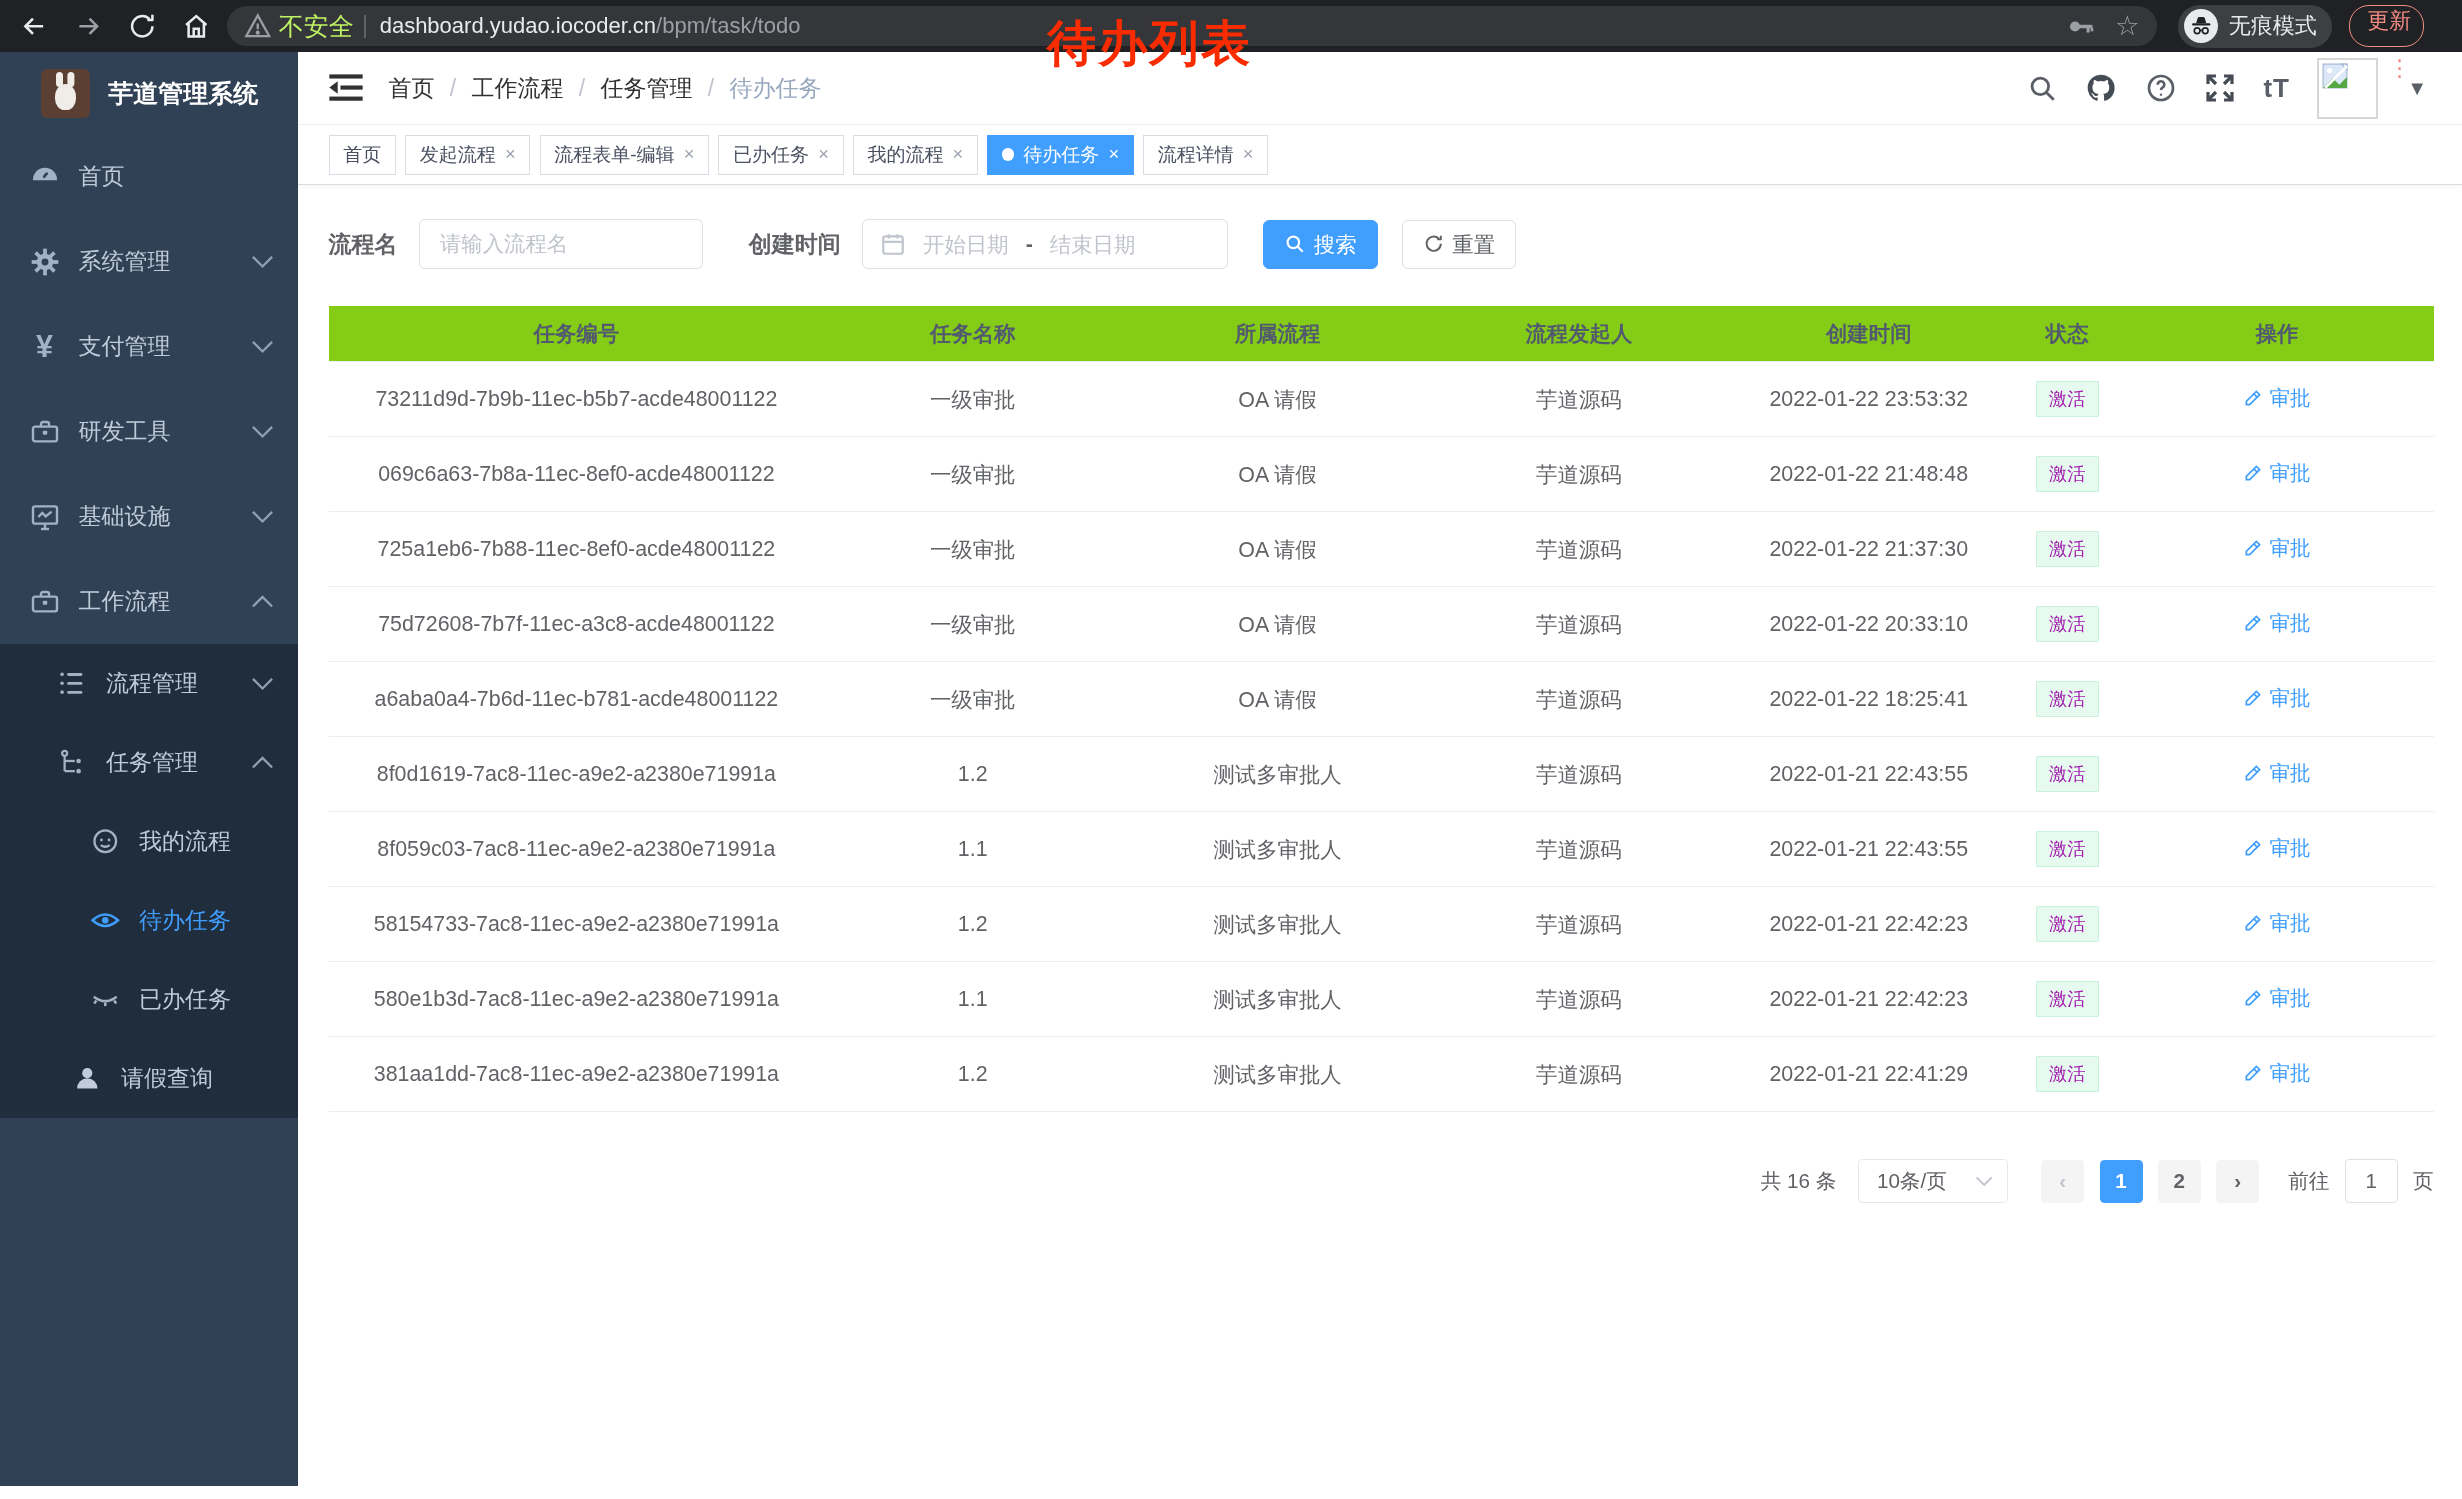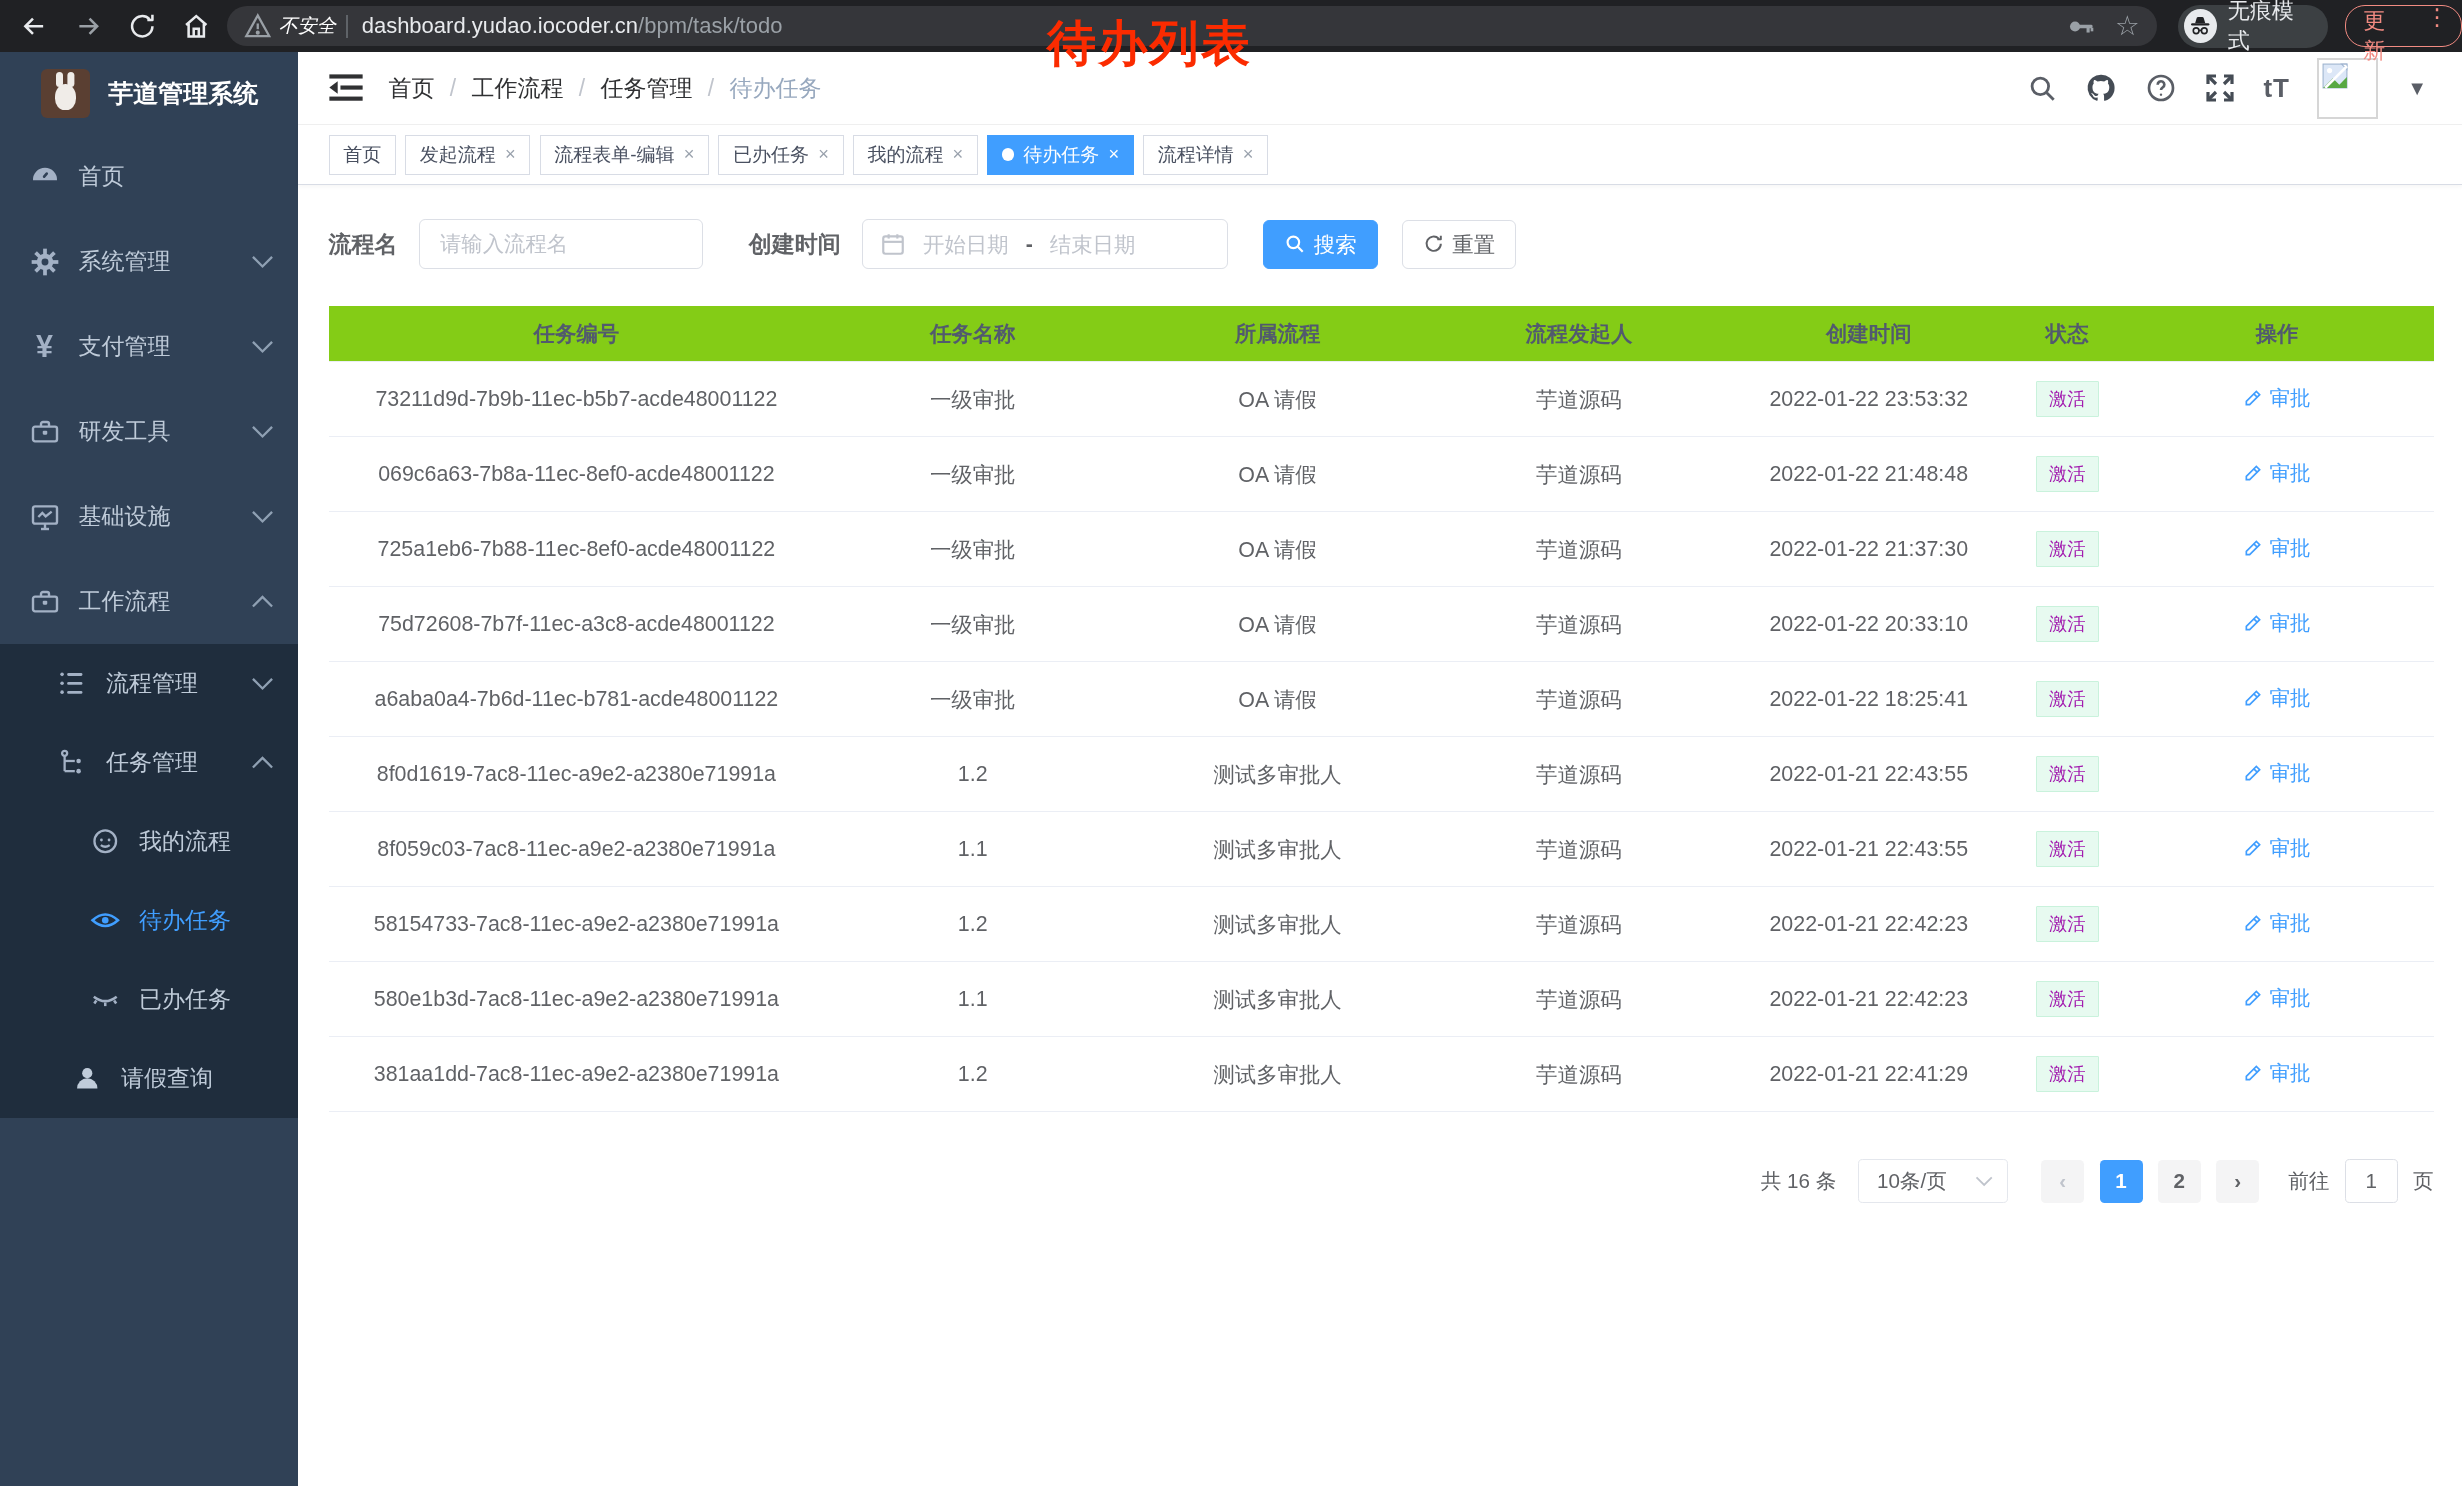--- a/index.html
+++ b/index.html
@@ -6,33 +6,33 @@
   body{width:2462px;height:1500px;overflow:hidden;background:#fff;
        font-family:"Liberation Sans","DejaVu Sans",sans-serif;position:relative;}
   svg{display:block;}
 
   
   .chrome{height:52px;background:#202124;display:flex;align-items:center;position:relative;z-index:5;}
   .nav-btns{display:flex;align-items:center;gap:20px;padding:0 13.7px 0 17px;}
   .nbtn{width:34px;height:34px;display:flex;align-items:center;justify-content:center;border-radius:50%;}
   .omnibox{flex:0 0 1930px;height:40px;background:#35363a;border-radius:20px;display:flex;
            align-items:center;padding:0 17px;box-sizing:border-box;}
-  .sec-label{color:#ffffff;font-size:19px;margin:0 10.7px 0 7.6px;font-style:italic;}
+  .sec-label{color:#bef264;font-size:25px;margin:0 10.7px 0 7.6px;}
   .ob-divider{width:1.5px;height:23px;background:#5f6368;margin-right:13.7px;}
   .url{font-size:22px;color:#e8eaed;white-space:nowrap;}
   .url .path{color:#9aa0a6;}
   .ob-spacer{flex:1;}
   .ob-ic{margin-left:20px;color:#9aa0a6;}
   .star{font-size:27.5px;color:#9aa0a6;line-height:1;}
   .incog{margin-left:21.4px;height:43px;background:#3c4043;border-radius:21.4px;display:flex;
          align-items:center;gap:10.7px;padding:0 15.3px 0 6.1px;color:#e8eaed;font-size:22px;}
   .incog-ic{width:34px;height:34px;background:#e8eaed;border-radius:50%;display:flex;
             align-items:center;justify-content:center;}
   .update-pill{margin-left:17px;height:40px;border:1.5px solid #f28b82;border-radius:20px;display:flex;
-               align-items:flex-start;gap:21px;padding:0 12.2px 0 17px;color:#f28b82;font-size:22px;}
+               align-items:flex-end;gap:21px;padding:0 12.2px 0 17px;color:#f28b82;font-size:22px;flex-direction:column;}
   .dots{font-size:23px;line-height:1;color:#f28b82;}
 
   
   .annotation{position:absolute;left:1047px;top:10.7px;font-size:49px;font-weight:700;
               color:#fb2b00;z-index:50;letter-spacing:2.3px;white-space:nowrap;}
 
   
   .app{display:flex;height:1434px;}
   .sidebar{flex:0 0 298px;background:#304156;color:#bfcbd9;overflow:hidden;}
   .logo-row{height:82px;display:flex;align-items:center;gap:18.3px;padding-left:41px;}

